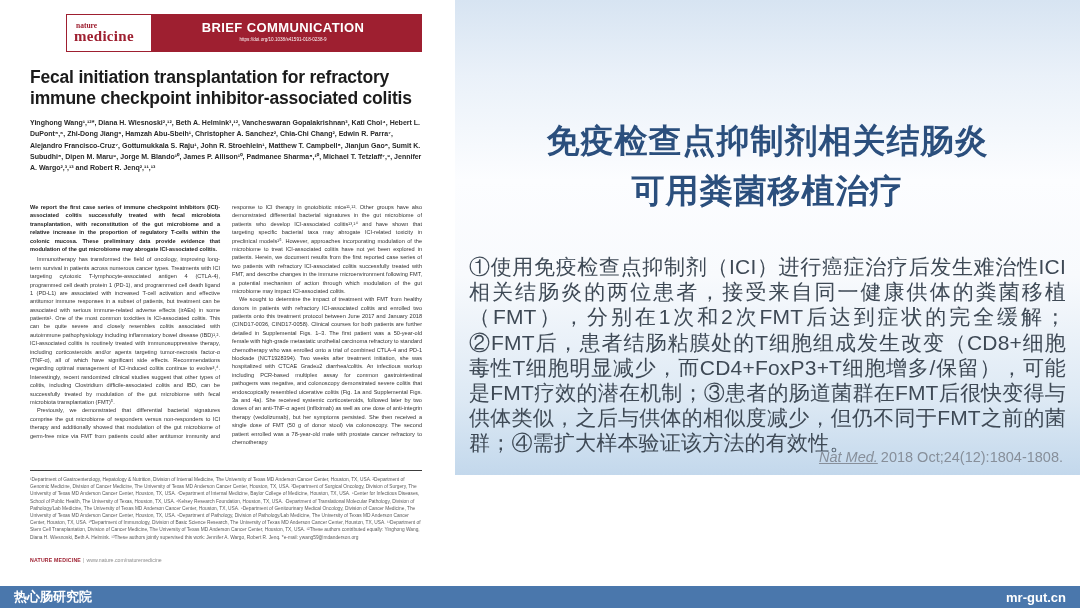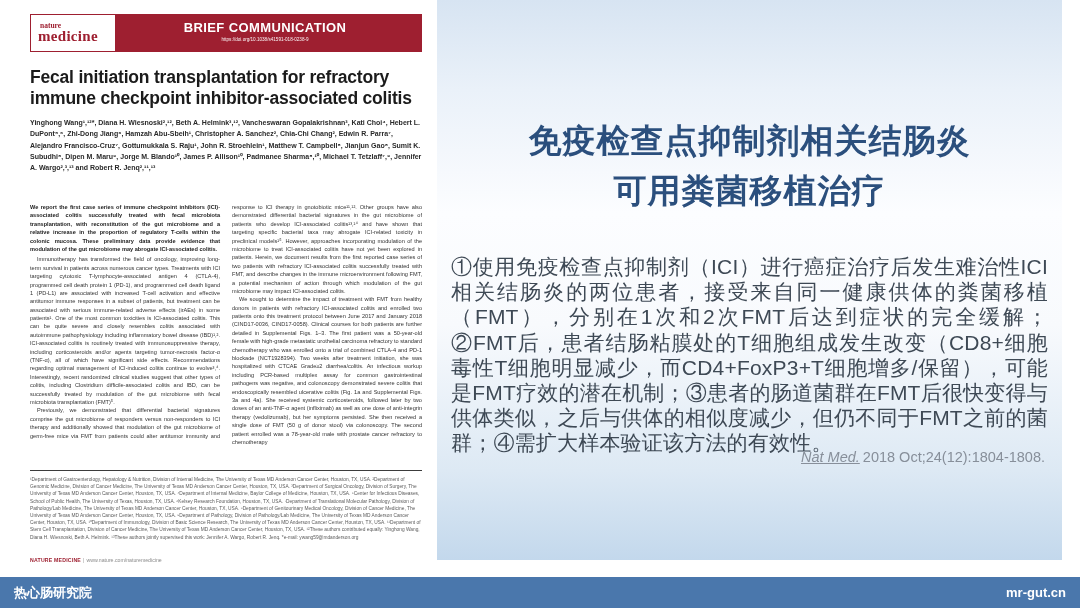--- a/index.html
+++ b/index.html
@@ -3,21 +3,21 @@
 <meta charset="utf-8">
 <style>
   html,body{margin:0;padding:0;background:#e8e8e8;}
   .page{position:relative;width:1080px;height:608px;background:#ffffff;overflow:hidden;
         font-family:"Liberation Sans",sans-serif;}
 
   
   .paper{position:absolute;left:0;top:0;width:455px;height:585px;background:#fff;}
   .paper-header{position:absolute;left:30px;top:14px;width:392px;height:38px;display:flex;}
   .logo-box{width:86px;background:#fff;border:1.5px solid var(--banner-red,#9e1f30);
-            box-sizing:border-box;display:flex;flex-direction:column;justify-content:center;padding-left:7px;}
+            box-sizing:border-box;display:flex;flex-direction:column;justify-content:center;padding-left:7px;margin-left:36px;}
   .logo-nature{font-family:"Liberation Serif",serif;font-size:7.5px;font-weight:bold;
                color:var(--banner-red,#9e1f30);margin-bottom:-2px;margin-left:2px;}
   .logo-medicine{font-family:"Liberation Serif",serif;font-size:15px;font-weight:bold;
                  color:var(--banner-red,#9e1f30);letter-spacing:.3px;}
   .banner{flex:1;background:var(--banner-red,#9e1f30);color:#fff;text-align:center;
           padding:6px 8px 0 0;box-sizing:border-box;}
   .banner-label{font-size:13px;font-weight:bold;letter-spacing:.4px;}
   .banner-doi{font-size:4.6px;margin-top:1.5px;opacity:.95;}
 
   .paper-title{position:absolute;left:30px;top:67px;width:392px;margin:0;
@@ -34,35 +34,35 @@
   .affil-rule{position:absolute;left:30px;top:470px;width:392px;margin:0;border:none;
               border-top:1px solid #3c3c3c;}
   .affiliations{position:absolute;left:30px;top:476px;width:392px;margin:0;
                 font-size:4.8px;line-height:1.5;color:#5a5a5a;text-align:left;}
   .paper-footer{position:absolute;left:30px;top:557px;margin:0;font-size:5.2px;}
   .pf-journal{color:var(--banner-red,#9e1f30);font-weight:bold;letter-spacing:.2px;}
   .pf-sep{color:#999;margin:0 2px;}
   .pf-url{color:#8a8a8a;}
 
   
-  .panel{position:absolute;left:437px;top:0;width:625px;height:560px;
+  .panel{position:absolute;left:455px;top:0;width:625px;height:475px;
          background:linear-gradient(180deg,#d7e4f2 0%,#eaf1f9 16%,#fcfdff 38%,
                     #f8fafd 58%,#dde9f4 84%,#c3d8ec 100%);}
   .panel-title{position:absolute;top:116px;left:0;width:100%;text-align:center;
                font-size:33px;font-weight:bold;color:var(--title-blue,#2b4f7d);
                line-height:1.5;letter-spacing:1px;}
   .panel-body{position:absolute;top:254px;left:14px;width:597px;margin:0;
               font-size:21px;line-height:1.2;color:#3e4955;text-align:justify;
               letter-spacing:.2px;}
   .panel-citation{position:absolute;top:449px;right:17px;margin:0;
                   font-size:14.5px;color:#878f9a;}
   .panel-citation i{margin-right:3px;text-decoration:underline;}
 
   
-  .footer-bar{position:absolute;left:0;bottom:0;width:1080px;height:31px;
+  .footer-bar{position:absolute;left:0;bottom:0;width:1080px;height:22px;
               background:var(--footer-blue,#4a77ac);color:#fff;display:flex;
               align-items:center;justify-content:space-between;
               padding:0 14px;box-sizing:border-box;font-weight:bold;font-size:13px;}
 </style>
 </head>
 <body>
 
 <div class="page">
 
   <div class="paper">

